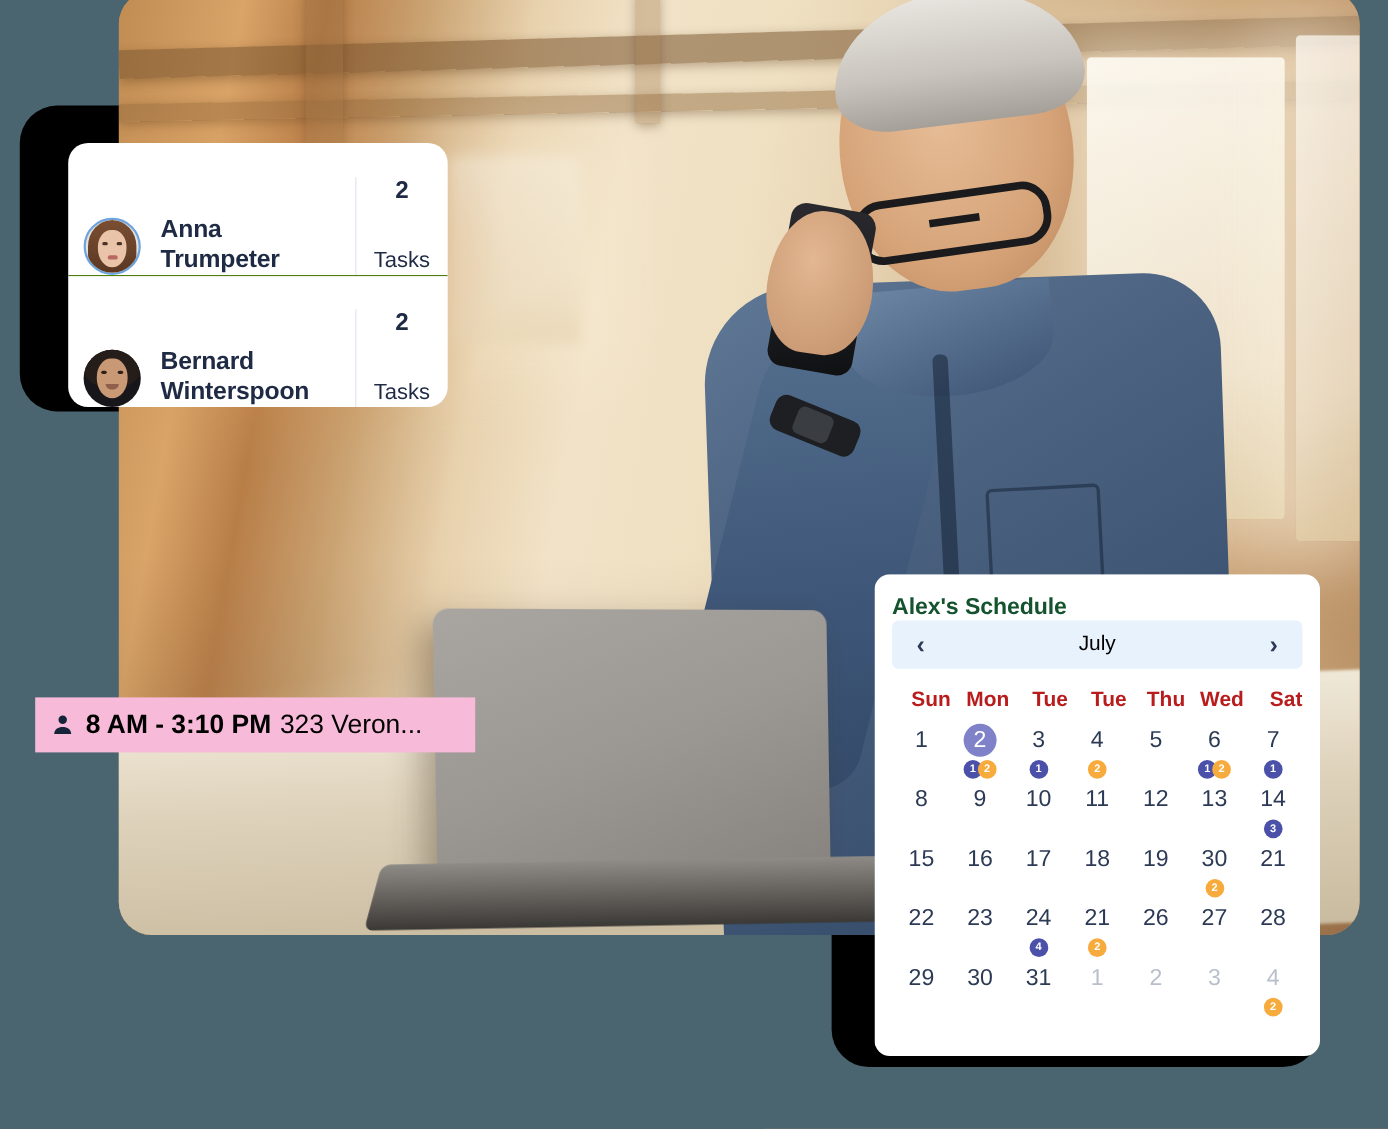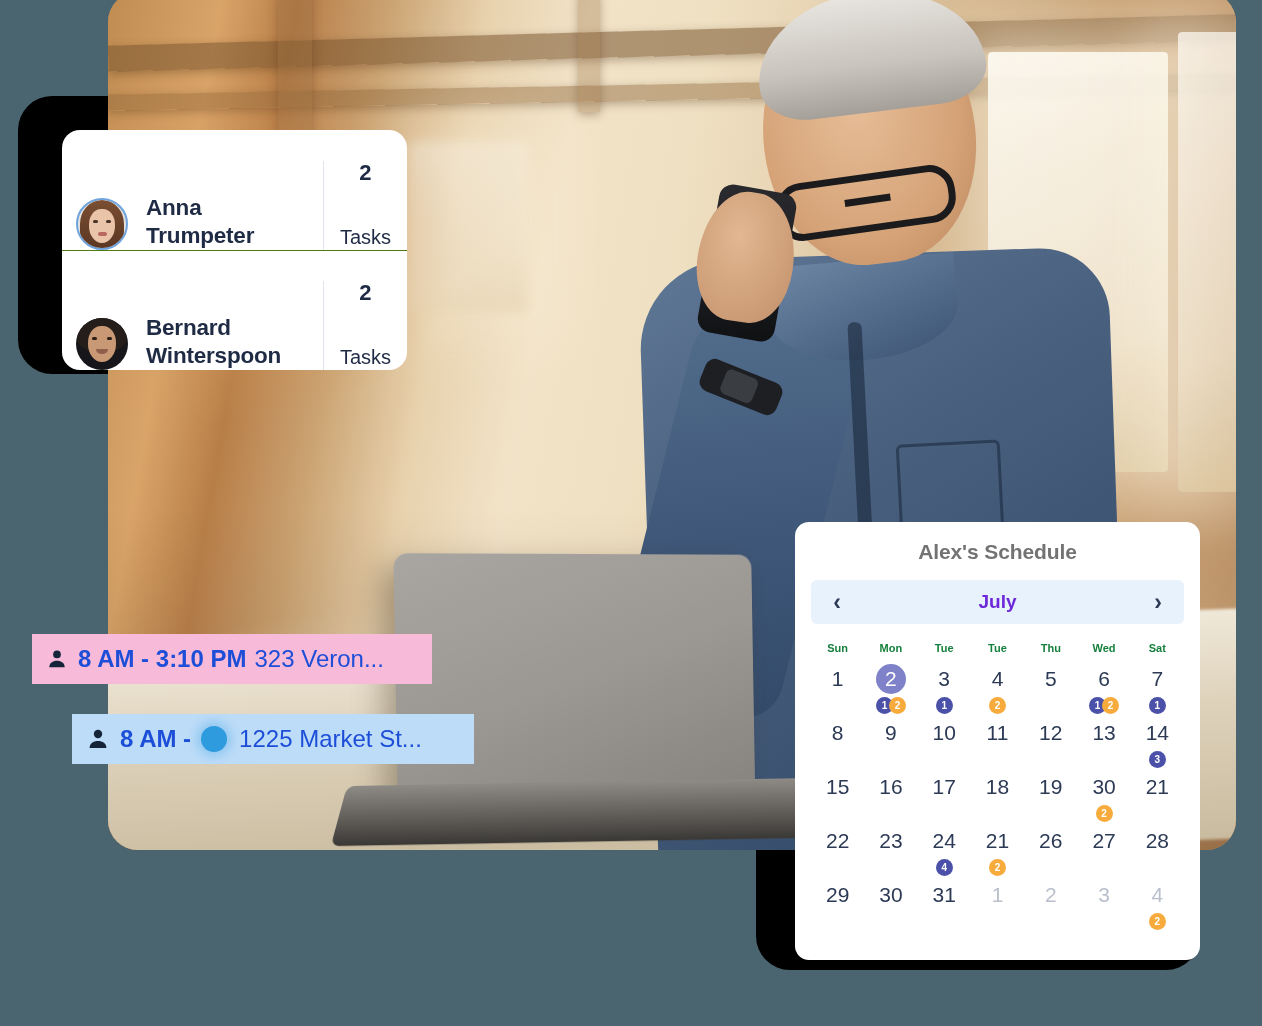--- a/index.html
+++ b/index.html
@@ -201,21 +201,21 @@
   }
   .task-count .num { font-size: 22px; font-weight: 700; line-height: 1.1; }
   .task-count .lbl { font-size: 20px; font-weight: 400; line-height: 1.25; margin-top: 40px; }
 
   
   .pill {
     position: absolute;
     display: flex; align-items: center;
     height: 50px; padding: 0 16px 0 14px;
     border-radius: 0;
-    font-size: 24px; color: #1d4ed8;
+    font-size: 24px; color: #000000;
     white-space: nowrap;
   }
   #pill-pink { left: 32px; top: 634px; background: #f8bad9; width: 400px; }
   #pill-blue { left: 72px; top: 714px; background: #bcdcf8; width: 402px; }
   .pill .person-icon { flex: 0 0 auto; display: flex; margin-right: 10px; }
   .pill .time { font-weight: 700; }
   .pill .addr { font-weight: 400; margin-left: 8px; }
   #pill-blue .time { margin-right: 6px; }
   .status-dot {
     width: 26px; height: 26px; border-radius: 50%;
@@ -224,38 +224,38 @@
   }
 
   
   #calendar-card {
     position: absolute;
     left: 795px; top: 522px; width: 405px; height: 438px;
     background: #ffffff; border-radius: 14px;
     padding: 18px 16px 10px;
   }
   #cal-title {
-    text-align: center; font-size: 21px; font-weight: 700;
-    color: #737373; letter-spacing: -.1px; margin-bottom: 16px;
+    font-size: 21px; font-weight: 700;
+    color: #14532d; letter-spacing: -.1px; 
   }
   #cal-nav {
     display: flex; align-items: center; justify-content: space-between;
     background: #e8f2fd; border-radius: 6px;
     height: 44px; padding: 0 14px; margin-bottom: 14px;
   }
-  #cal-nav .month { font-size: 19px; font-weight: 700; color: #6d28d9; }
+  #cal-nav .month { font-size: 19px; font-weight: 400; color: #000000; }
   .nav-arrow {
     font-size: 23px; font-weight: 700; color: #2c3a55;
     line-height: 1; cursor: pointer; user-select: none;
     width: 24px; text-align: center;
   }
   .cal-grid { display: grid; grid-template-columns: repeat(7, 1fr); }
   .dow {
-    text-align: center; font-size: 11px; font-weight: 700;
-    color: #15803d; padding: 4px 0 10px;
+    text-align: right; font-size: 19px; font-weight: 700;
+    color: #b91c1c; padding: 4px 0 10px;
   }
   .day-cell {
     height: 54px; display: flex; flex-direction: column;
     align-items: center; justify-content: flex-start;
   }
   .day-num {
     font-size: 21px; color: #2c3a55; line-height: 30px;
     width: 30px; height: 30px; text-align: center; border-radius: 50%;
   }
   .day-cell.muted .day-num { color: #b9c0cc; }
@@ -351,31 +351,20 @@
     <span class="person-icon">
       <svg width="22" height="22" viewBox="0 0 24 24" fill="#16243a">
         <circle cx="12" cy="7" r="4.2"></circle>
         <path d="M3.6 21c0-4.6 3.8-7 8.4-7s8.4 2.4 8.4 7z"></path>
       </svg>
     </span>
     <span class="time">8 AM - 3:10 PM</span>
     <span class="addr">323 Veron...</span>
   </div>
 
-  <div class="pill" id="pill-blue">
-    <span class="person-icon">
-      <svg width="24" height="24" viewBox="0 0 24 24" fill="#16243a">
-        <circle cx="12" cy="7" r="4.2"></circle>
-        <path d="M3.6 21c0-4.6 3.8-7 8.4-7s8.4 2.4 8.4 7z"></path>
-      </svg>
-    </span>
-    <span class="time">8 AM -</span>
-    <span class="status-dot"></span>
-    <span class="addr">1225 Market St...</span>
-  </div>
 
   <div id="calendar-card">
     <div id="cal-title">Alex's Schedule</div>
 
     <div id="cal-nav">
       <span class="nav-arrow">‹</span>
       <span class="month">July</span>
       <span class="nav-arrow">›</span>
     </div>
 

